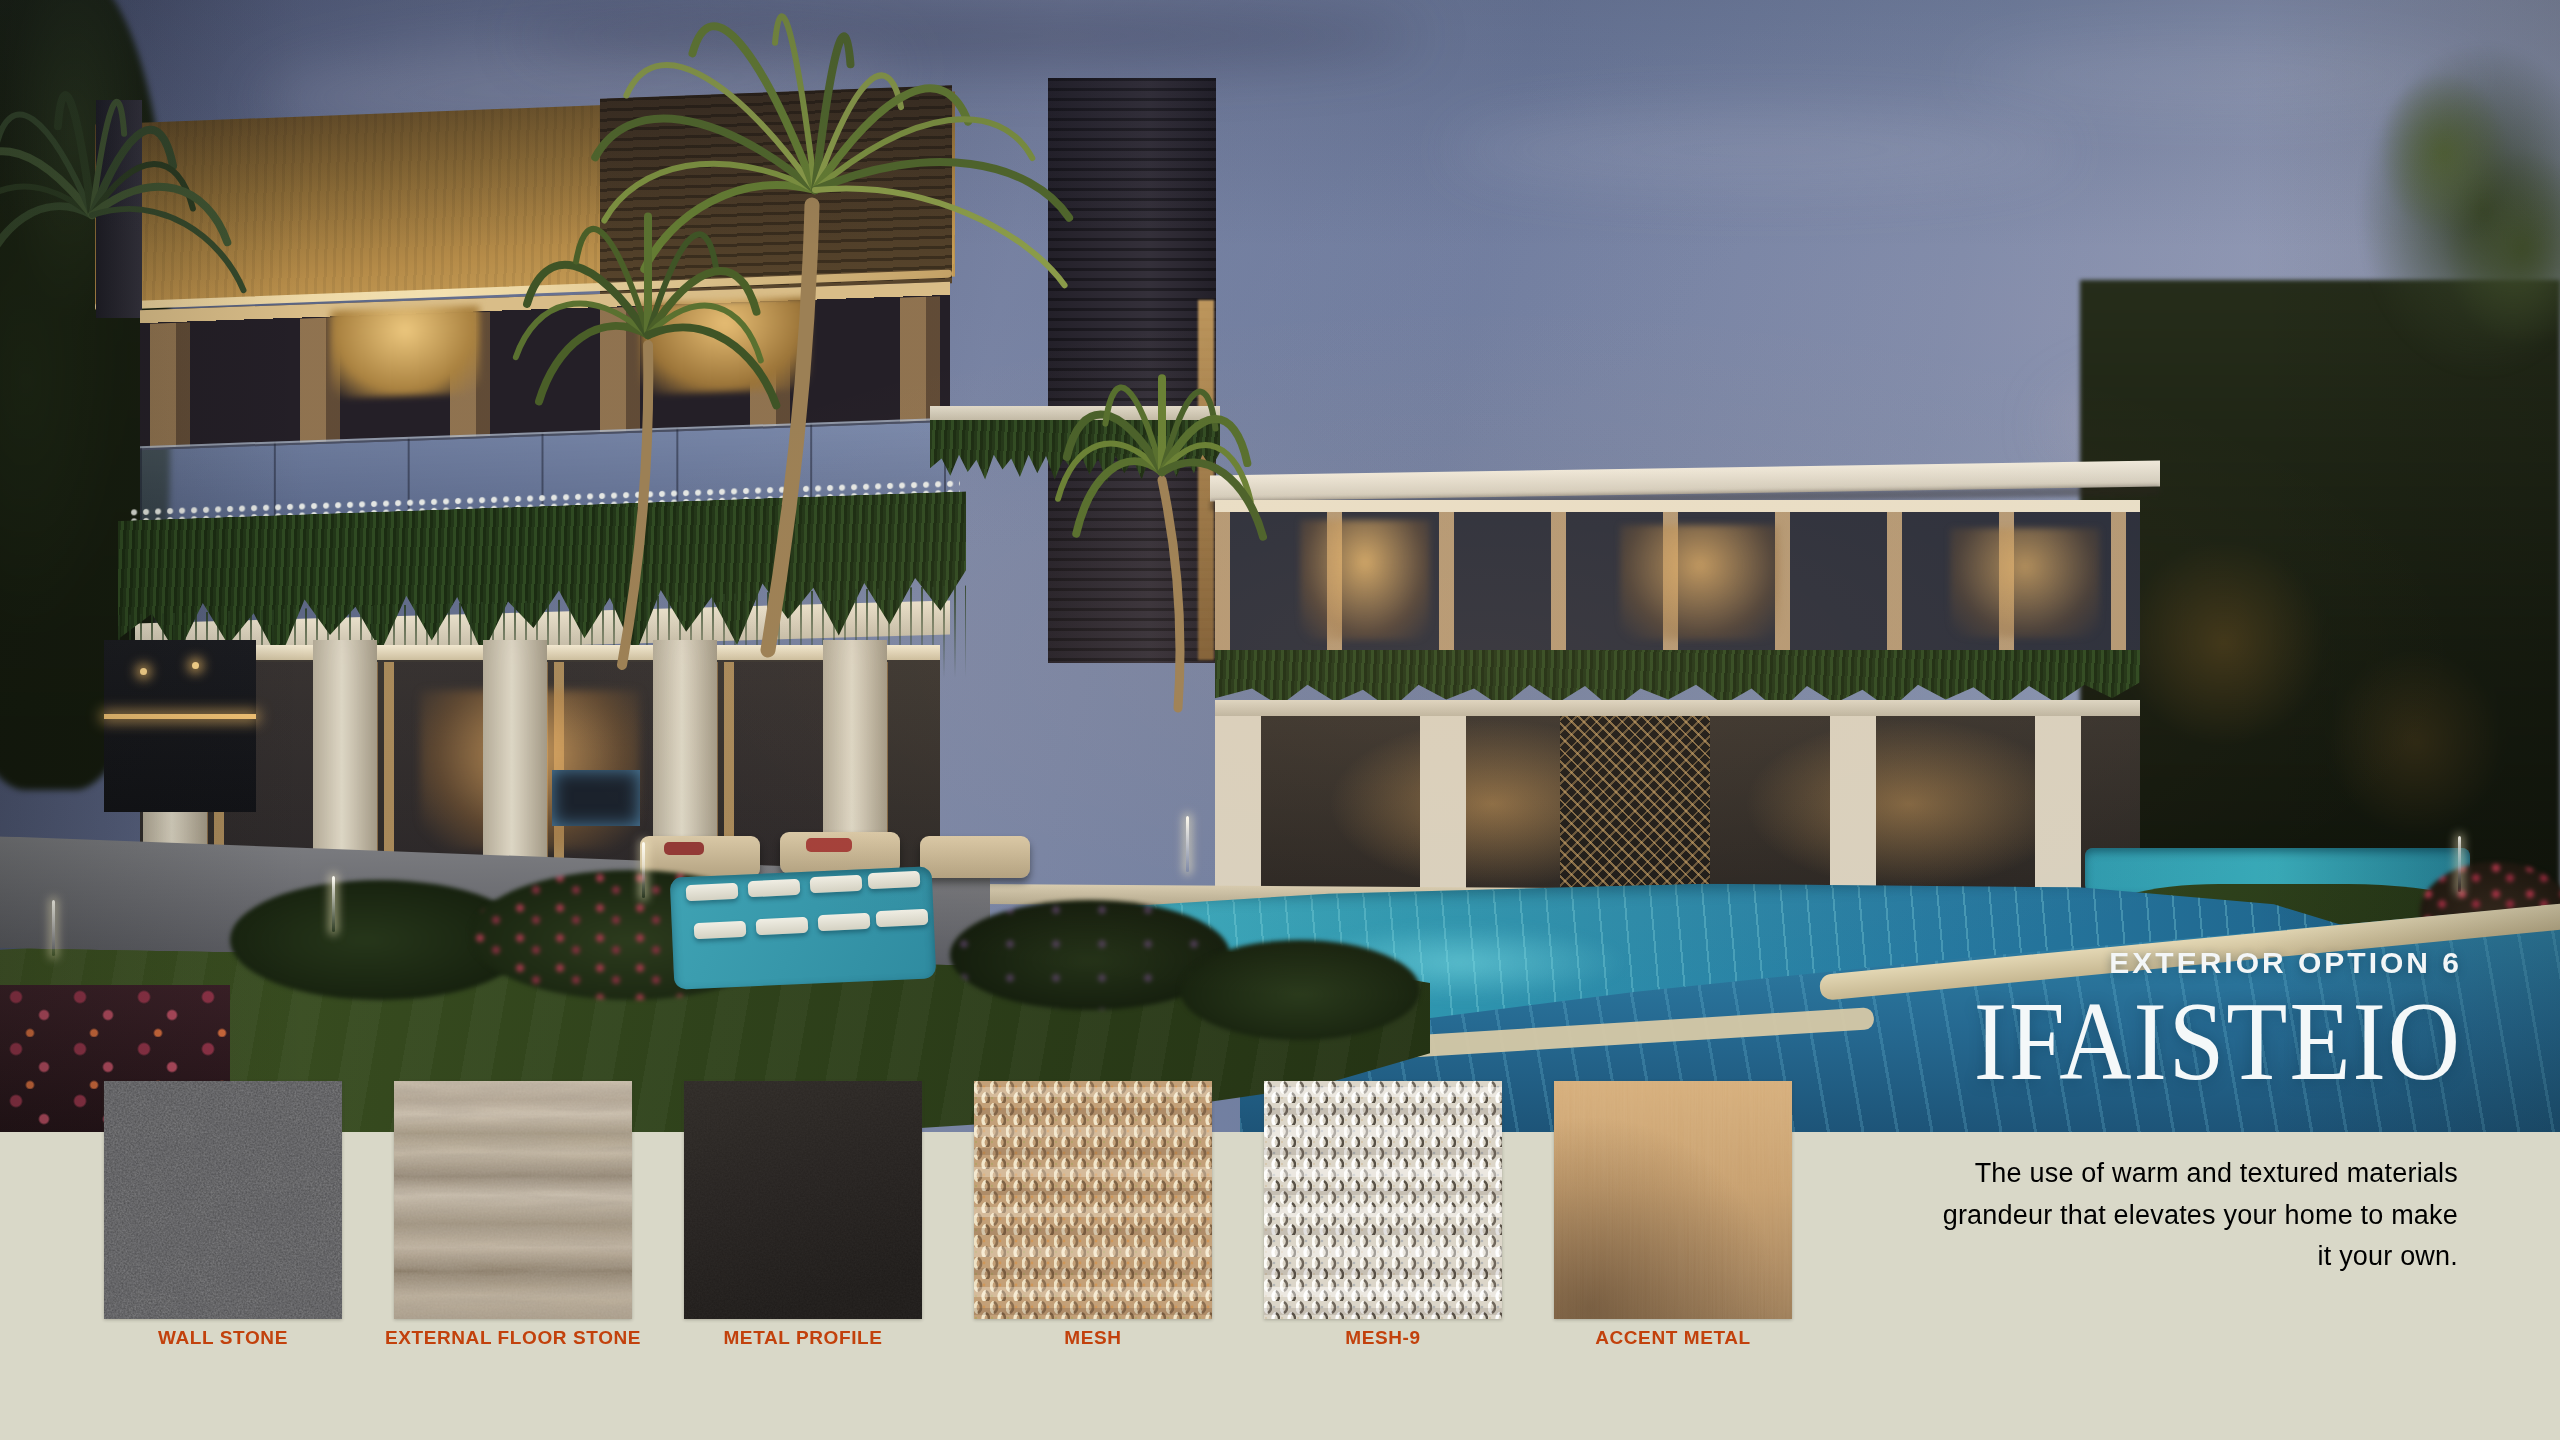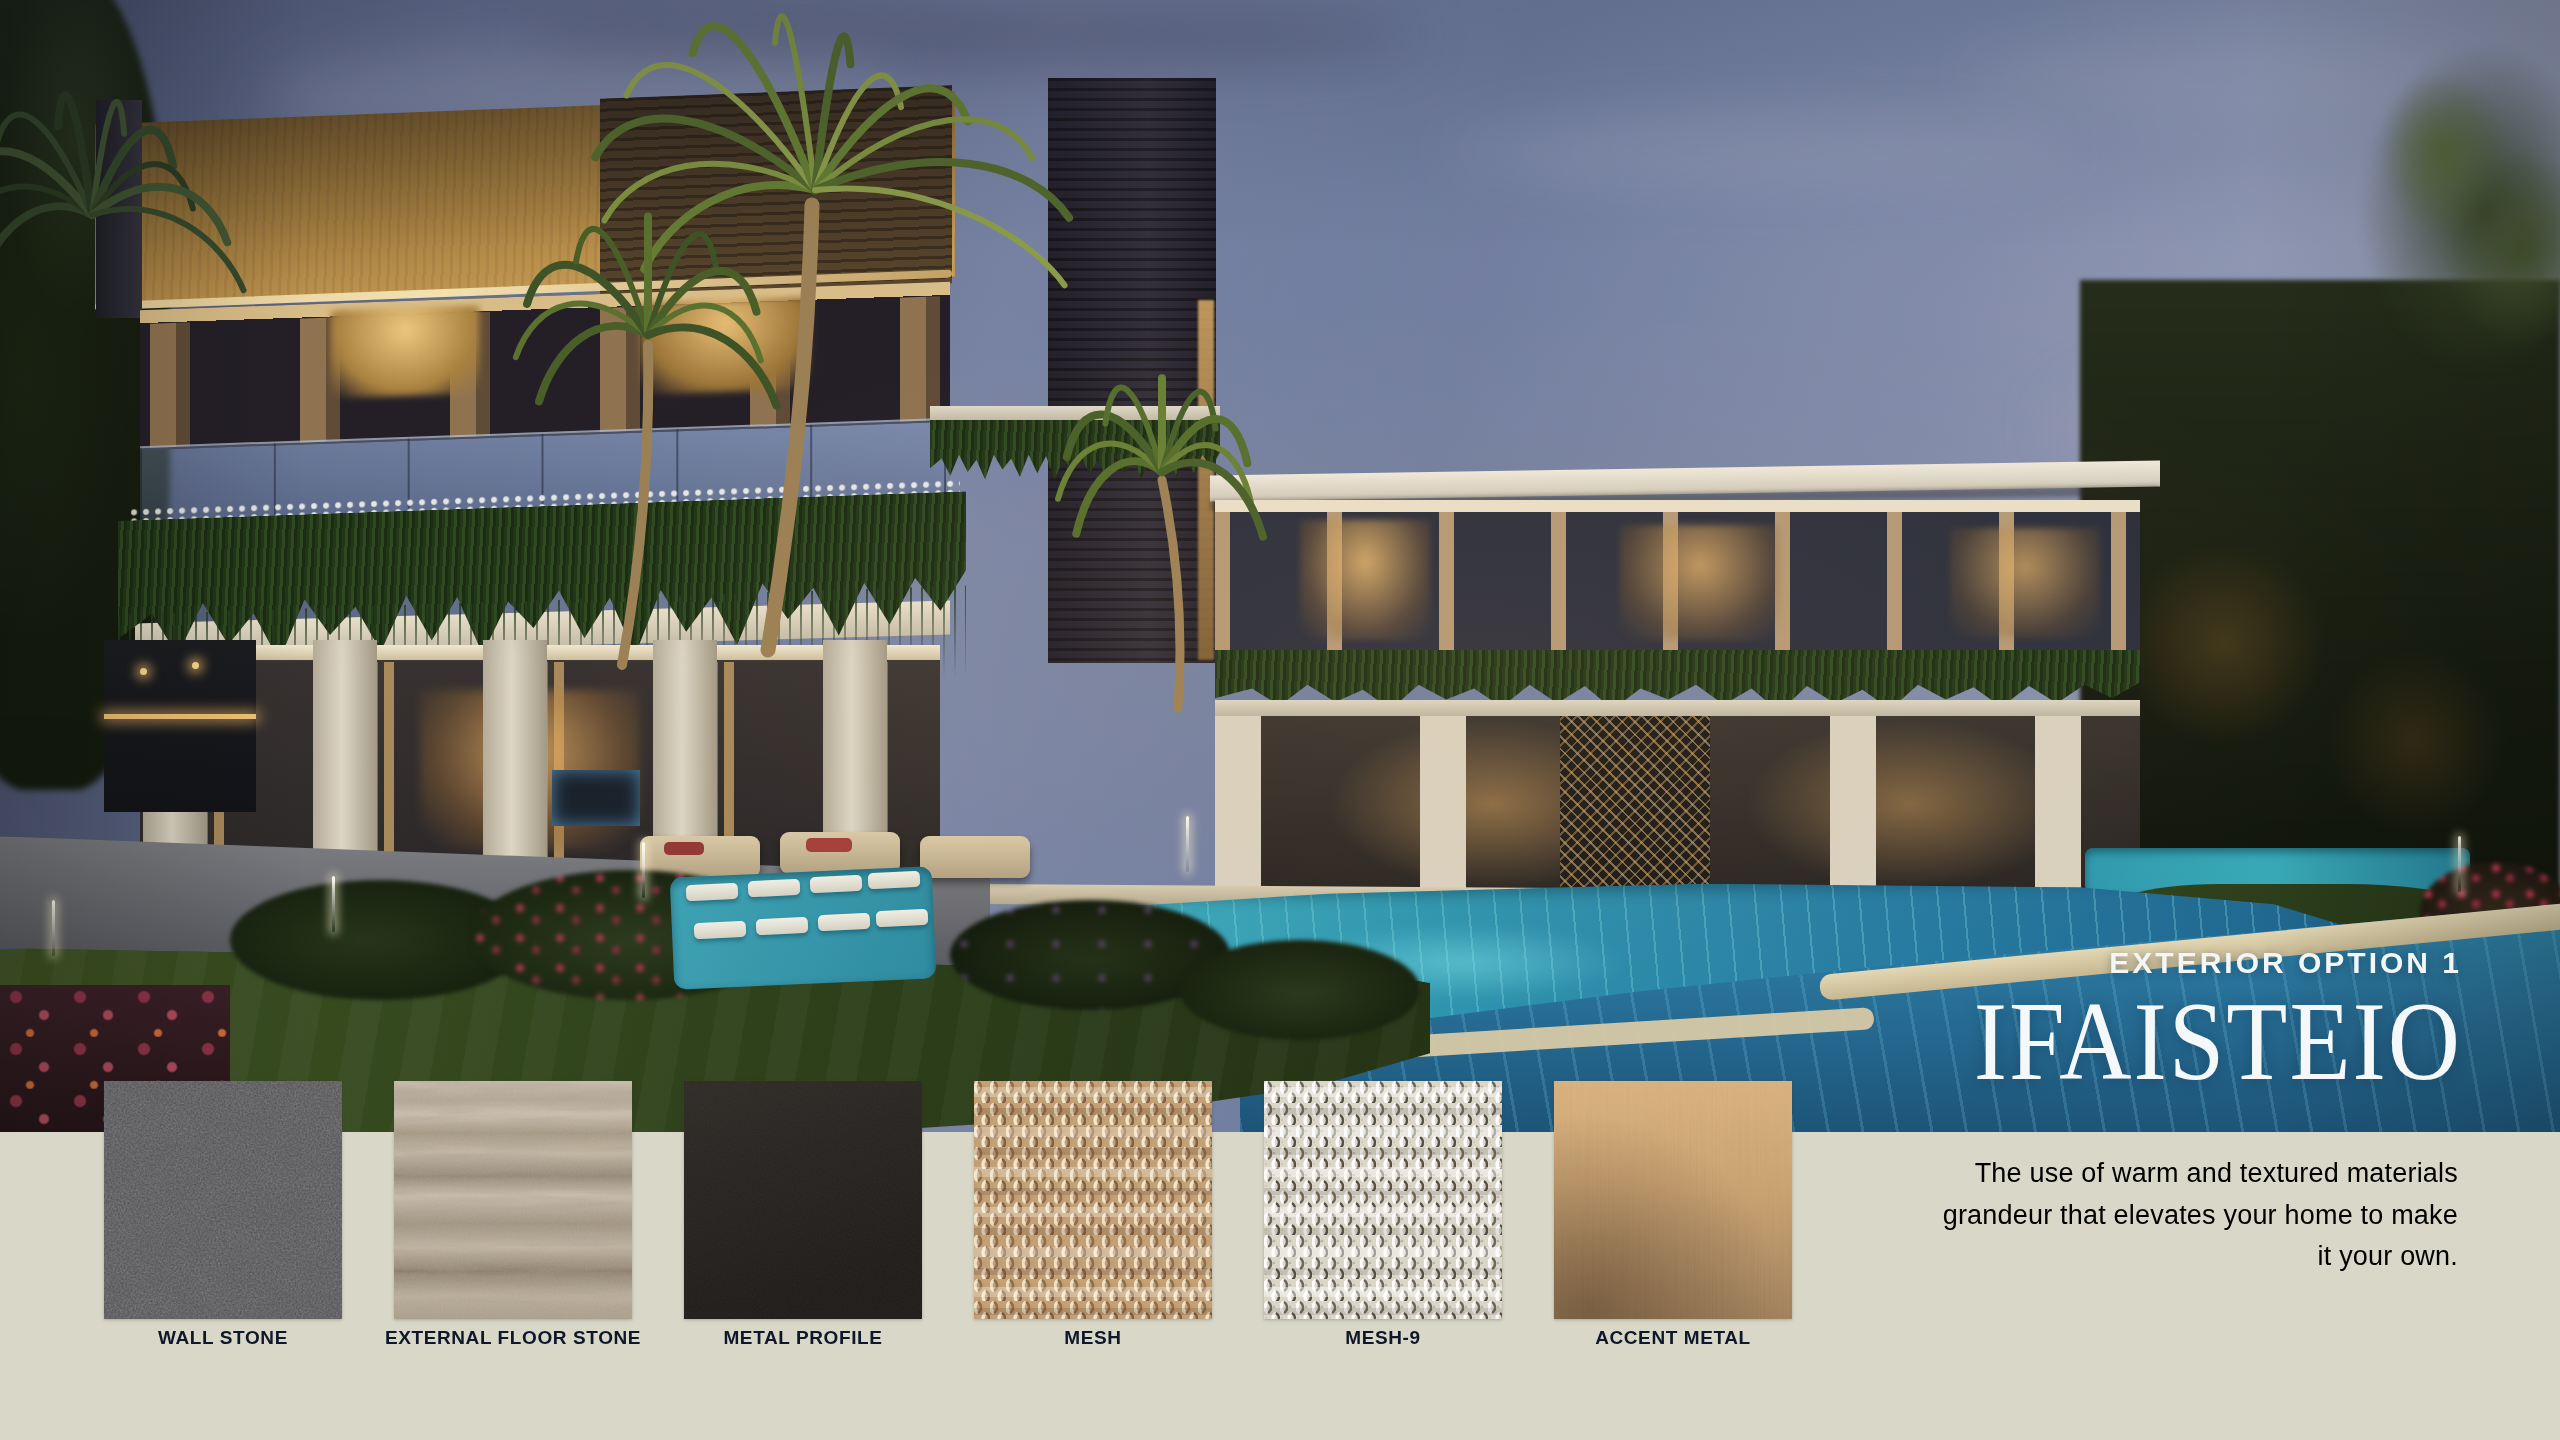--- a/index.html
+++ b/index.html
@@ -32,21 +32,21 @@
   .hero-name{color:#f4f8f9;font-family:"Liberation Serif", serif;font-weight:400;font-size:100px;
              letter-spacing:2px;line-height:100px;margin-top:6px;transform:scaleY(1.12);
              transform-origin:top right;text-shadow:0 2px 14px rgba(10,40,60,.35);}
   
   .description{position:absolute;right:102px;top:1153px;width:820px;text-align:right;z-index:25;}
   .description .line{font-size:27px;line-height:41.6px;color:#000000;letter-spacing:.2px;}
   
   .swatch{position:absolute;top:1081px;width:238px;height:238px;margin:0;z-index:25;}
   .swatch svg.tex{display:block;width:238px;height:238px;box-shadow:0 1px 3px rgba(60,60,45,.3);}
   .swatch figcaption{position:absolute;top:246px;left:-40px;right:-40px;text-align:center;
-        color:#0f172a;font-size:19px;font-weight:700;letter-spacing:.6px;line-height:22px;}
+        color:#c2410c;font-size:19px;font-weight:700;letter-spacing:.6px;line-height:22px;}
 </style>
 </head>
 <body>
 
 <div class="page">
 
   <div class="photo" aria-label="Twilight rendering of a modern two-storey luxury villa with bronze slatted volumes, white stone columns, cascading greenery, palm trees, lawns and a glowing turquoise swimming pool">
 
     <div class="abs" style="inset:0;background:
       radial-gradient(55% 45% at 30% 18%, rgba(105,115,150,.40), transparent 70%),
@@ -286,21 +286,21 @@
         <path d="M1162 472 C1201.915183664284 423.7339628416141 1237.3953469214252 444.38637425638217 1250.7004081428533 501.30482282953614" stroke="#688034" stroke-width="6" fill="none" stroke-linecap="round"></path>
         <path d="M1162 472 C1207.436759498687 443.6661769957866 1247.8249901641866 482.03611210315245 1262.970576663749 536.7398702147318" stroke="#486029" stroke-width="8" fill="none" stroke-linecap="round"></path>
       </svg>
 
     <div class="abs" style="inset:0;pointer-events:none;background:
       radial-gradient(55% 45% at 58% 58%, rgba(255,190,120,.08), transparent 70%),
       linear-gradient(180deg, rgba(20,25,45,.16), transparent 22%),
       linear-gradient(90deg, rgba(10,12,8,.22), transparent 12%, transparent 88%, rgba(10,12,8,.18));"></div>
 
     <div class="hero">
-      <div class="hero-kicker">EXTERIOR OPTION 1</div>
+      <div class="hero-kicker">EXTERIOR OPTION 6</div>
       <div class="hero-name">IFAISTEIO</div>
     </div>
   </div>
 
   <div class="description">
     <div class="line">The use of warm and textured materials</div>
     <div class="line">grandeur that elevates your home to make</div>
     <div class="line">it your own.</div>
   </div>
 

